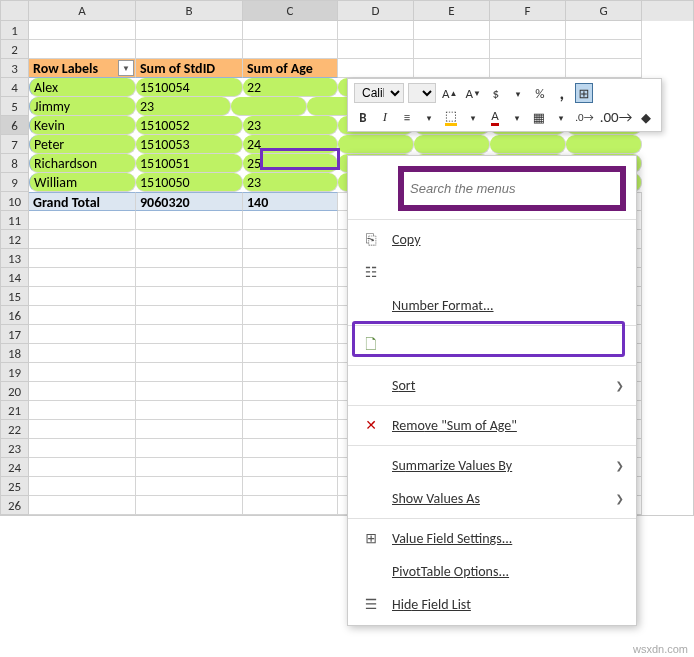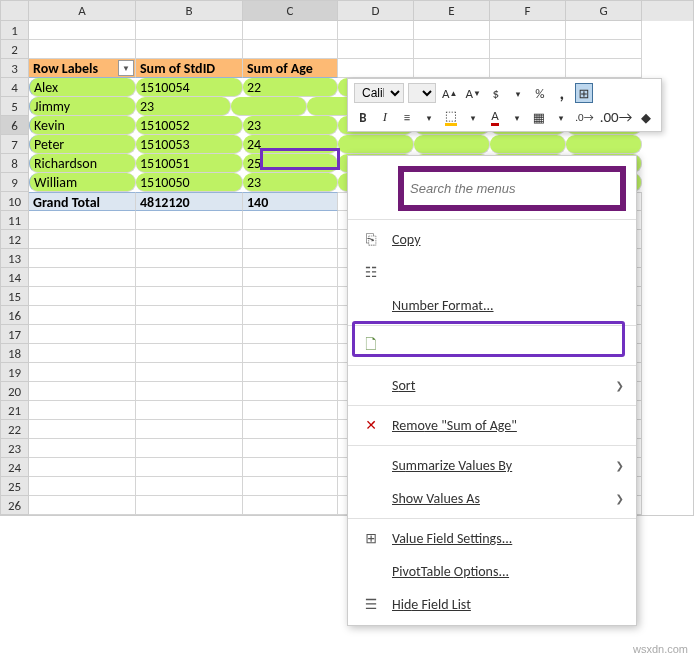--- a/index.html
+++ b/index.html
@@ -307,21 +307,21 @@
       <div class="cell w-c num">23</div>
       <div class="cell w-d"></div>
       <div class="cell w-e"></div>
       <div class="cell w-f"></div>
       <div class="cell w-g"></div>
     </div>
 
   <div class="row total-row">
       <div class="row-h">10</div>
       <div class="cell w-a">Grand Total</div>
-      <div class="cell w-b num">4812120</div>
+      <div class="cell w-b num">9060320</div>
       <div class="cell w-c num">140</div>
       <div class="cell w-d" style="background:#fff;border-top:1px solid #d4d4d4;border-bottom:1px solid #d4d4d4;font-weight:normal"></div>
       <div class="cell w-e" style="background:#fff;border-top:1px solid #d4d4d4;border-bottom:1px solid #d4d4d4;font-weight:normal"></div>
       <div class="cell w-f" style="background:#fff;border-top:1px solid #d4d4d4;border-bottom:1px solid #d4d4d4;font-weight:normal"></div>
       <div class="cell w-g" style="background:#fff;border-top:1px solid #d4d4d4;border-bottom:1px solid #d4d4d4;font-weight:normal"></div>
     </div>
 
   <div class="row">
       <div class="row-h">11</div>
       <div class="cell w-a"></div>

